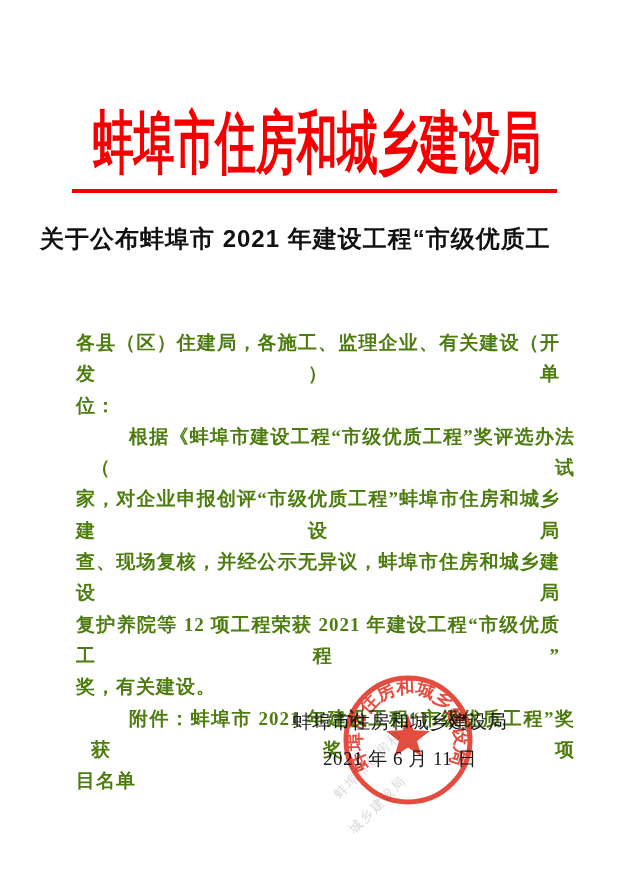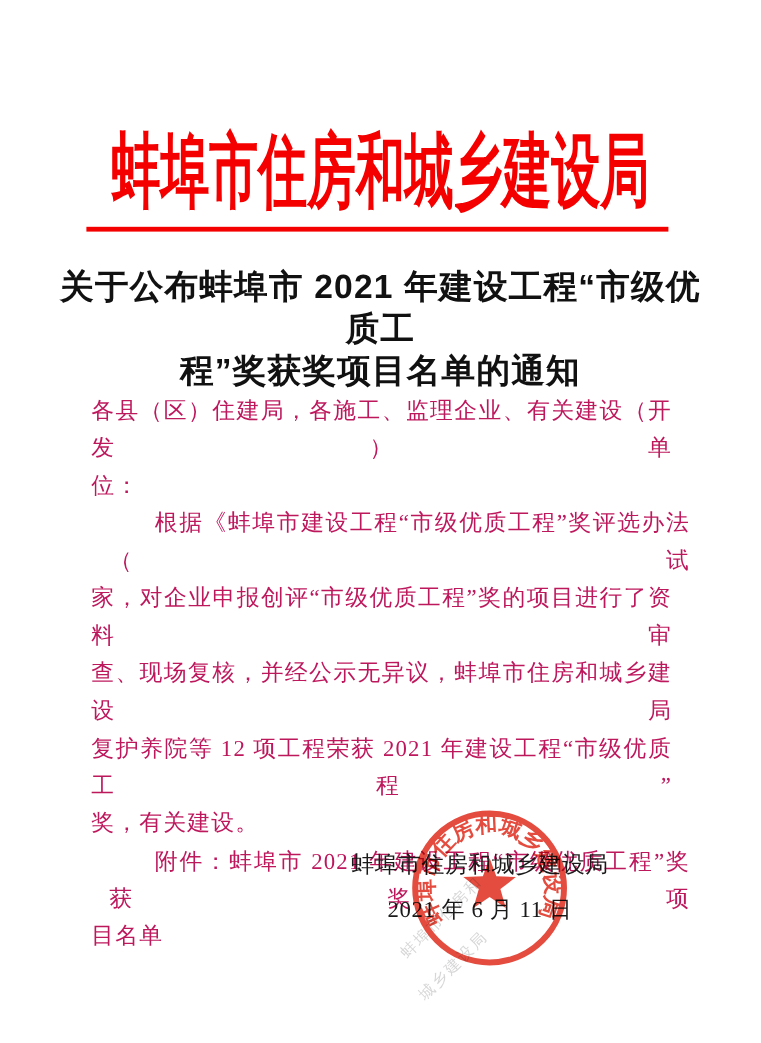--- a/index.html
+++ b/index.html
@@ -31,39 +31,40 @@
     height: 4px;
     background: #f40000;
   }
 
   
   .doc-title {
     position: absolute;
     top: 221px;
     left: 40px;
     width: 554px;
-    text-align: center;
+    text-align: left;
     font-family: "Liberation Sans", sans-serif;
     font-weight: bold;
-    font-size: 28px;
+    font-size: 24px;
     line-height: 35px;
     color: #111111;
     letter-spacing: 1px;
   }
 
   
   .doc-body {
     position: absolute;
     top: 327px;
     left: 76px;
     width: 484px;
     font-size: 19px;
     line-height: 31.3px;
-    color: #be185d;
+    color: #4d7c0f;
     letter-spacing: 1px;
+    font-weight: bold;
   }
   .doc-body .line { width: 100%; white-space: nowrap; }
   .doc-body .line.j {
     white-space: normal;
     text-align: justify;
     text-align-last: justify;
   }
   .doc-body .line.indent { text-indent: 2em; margin-left: 15px; }
 
   
@@ -110,28 +111,27 @@
 
 <div class="page">
 
   <svg class="masthead-svg" viewBox="0 0 634 92" xmlns="http://www.w3.org/2000/svg">
     <text x="317" y="68" text-anchor="middle" textLength="448" lengthAdjust="spacingAndGlyphs" font-size="68" font-weight="bold" fill="#f40000" font-family="&quot;Liberation Serif&quot;, serif">蚌埠市住房和城乡建设局</text>
   </svg>
   <div class="masthead-divider"></div>
 
   <div class="doc-title">
     <div>关于公布蚌埠市 2021 年建设工程“市级优质工</div>
-    <div>程”奖获奖项目名单的通知</div>
   </div>
 
   <div class="doc-body">
     <div class="line j">各县（区）住建局，各施工、监理企业、有关建设（开发）单</div>
     <div class="line">位：</div>
     <div class="line j indent">根据《蚌埠市建设工程“市级优质工程”奖评选办法（试</div>
-    <div class="line j">家，对企业申报创评“市级优质工程”奖的项目进行了资料审</div>
+    <div class="line j">家，对企业申报创评“市级优质工程”蚌埠市住房和城乡建设局</div>
     <div class="line j">查、现场复核，并经公示无异议，蚌埠市住房和城乡建设局</div>
     <div class="line j">复护养院等 12 项工程荣获 2021 年建设工程“市级优质工程”</div>
     <div class="line">奖，有关建设。</div>
     <div class="line j indent">附件：蚌埠市 2021 年建设工程“市级优质工程”奖获奖项</div>
     <div class="line">目名单</div>
   </div>
 
   <div class="ghost ghost-1">蚌埠市住房和</div>
   <div class="ghost ghost-2">城乡建设局</div>
 

